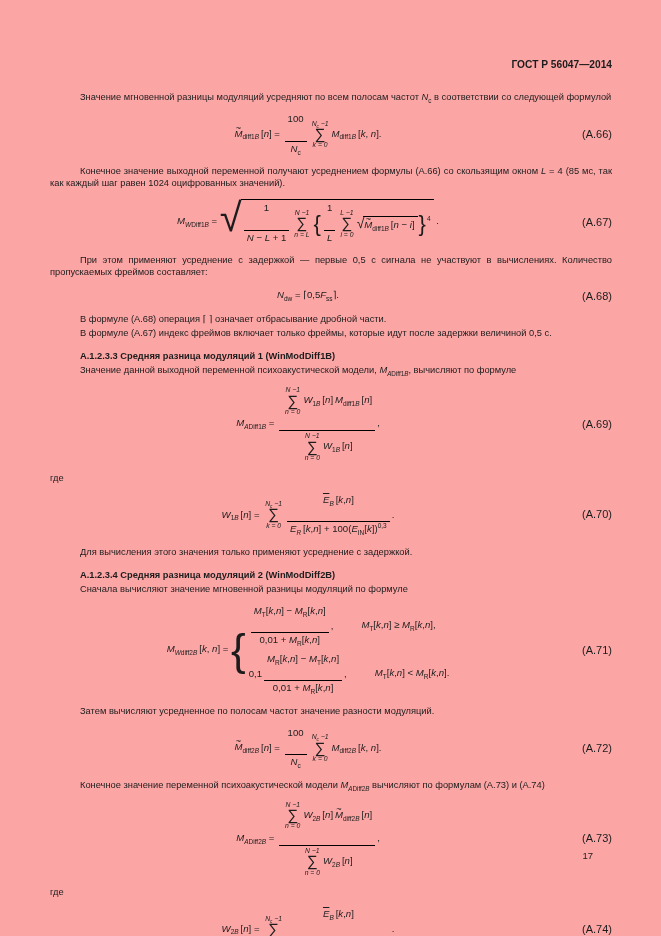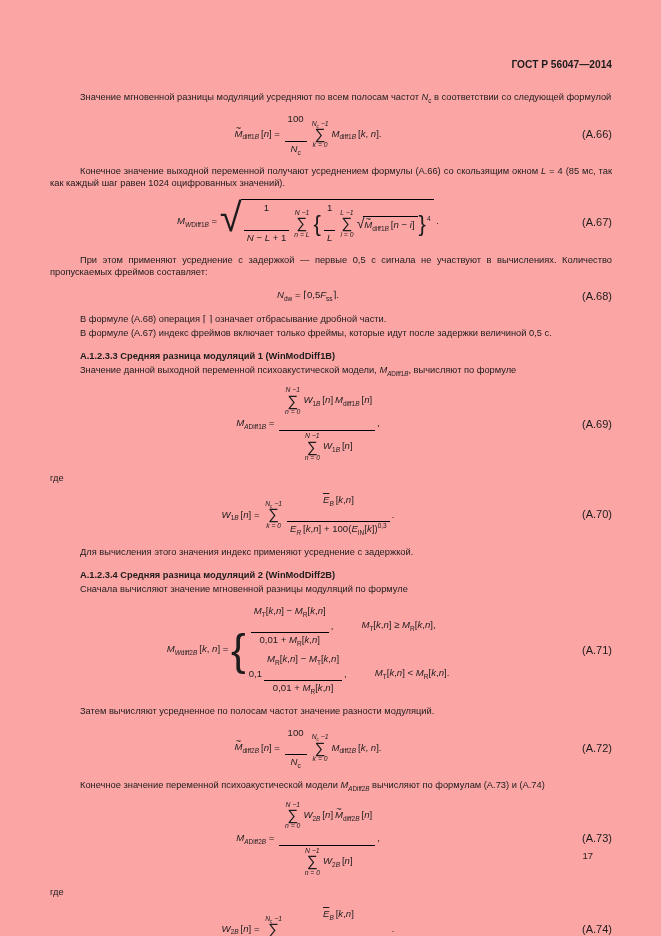--- a/index.html
+++ b/index.html
@@ -125,21 +125,21 @@
 
   <div class="formula-row">
     <div class="fmath"><i>W</i><sub>1<i>B</i></sub> [<i>n</i>] = <span class="sm">
           <span class="sl"><i>N</i><sub>c</sub> −1</span>
           <span class="sg">∑</span>
           <span class="sl"><i>k</i> = 0</span>
         </span><span class="fr"><span class="ft"><span class="ov"><i>E</i></span><sub><i>B</i></sub> [<i>k</i>,<i>n</i>]</span><span class="fb"><i>E</i><sub><i>R</i></sub> [<i>k</i>,<i>n</i>] + 100(<i>E</i><sub>IN</sub>[<i>k</i>])<sup>0,3</sup></span></span>.</div>
     <div class="fnum">(А.70)</div>
   </div>
 
-  <p class="para">Для вычисления этого значения индекс применяют усреднение с задержкой.</p>
+  <p class="para">Для вычисления этого значения только применяют усреднение с задержкой.</p>
   <p class="para heading">А.1.2.3.4 Средняя разница модуляций 2 (WinModDiff2B)</p>
   <p class="para">Сначала вычисляют значение мгновенной разницы модуляций по формуле</p>
 
   <div class="formula-row">
     <div class="fmath"><i>M</i><sub><i>W</i>diff2<i>B</i></sub> [<i>k</i>, <i>n</i>] = <span class="cbr">{</span><span class="cs">
           <span class="case">
             <span><span class="fr"><span class="ft"><i>M</i><sub>T</sub>[<i>k</i>,<i>n</i>] − <i>M</i><sub>R</sub>[<i>k</i>,<i>n</i>]</span><span class="fb">0,01 + <i>M</i><sub>R</sub>[<i>k</i>,<i>n</i>]</span></span>,</span>
             <span><i>M</i><sub>T</sub>[<i>k</i>,<i>n</i>] ≥ <i>M</i><sub>R</sub>[<i>k</i>,<i>n</i>],</span>
           </span>
           <span class="case">

